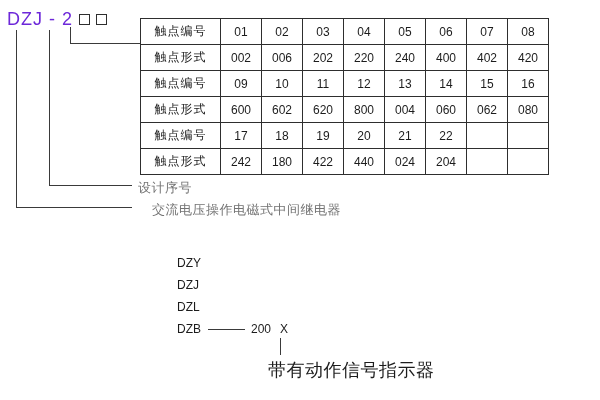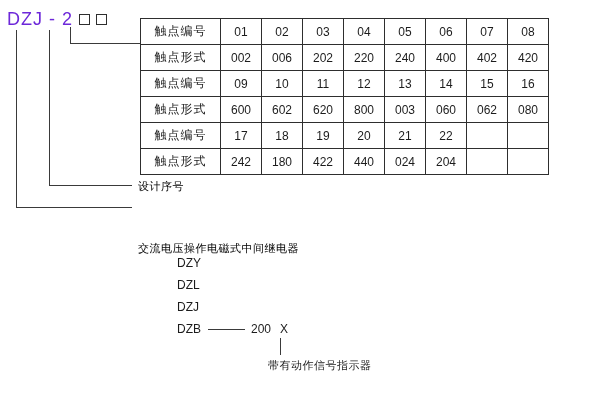--- a/index.html
+++ b/index.html
@@ -36,39 +36,39 @@
     text-align:center;vertical-align:middle;
     font-size:12px;color:#1c1c1c;
     padding:0;height:25px;
     white-space:nowrap;overflow:hidden;
   }
   .contact-table col.head-col{width:80px;}
   .contact-table col.data-col{width:41px;}
   .contact-table td.row-head{letter-spacing:1px;}
   
   .callout{
-    position:absolute;font-size:11px;color:#000000;
+    position:absolute;font-size:13px;color:#737373;
     letter-spacing:0.5px;white-space:nowrap;
   }
   #callout-design{left:138px;top:179px;}
-  #callout-desc{left:138px;top:201px;margin-top:40px;}
+  #callout-desc{left:152px;top:201px;}
   
   .legend{position:absolute;left:177px;top:252px;}
   .legend-row{
     height:22px;line-height:22px;font-size:12px;
     color:#1c1c1c;display:flex;align-items:center;white-space:nowrap;
   }
   .legend-dash{
     display:inline-block;width:37px;height:1px;background:#3a3a3a;
     margin:0 6px 0 7px;
   }
   .legend-x{margin-left:9px;}
   .note{
     position:absolute;left:268px;top:358px;
-    font-size:11px;color:#1c1c1c;letter-spacing:0.5px;white-space:nowrap;
+    font-size:18px;color:#1c1c1c;letter-spacing:0.5px;white-space:nowrap;
   }
 </style>
 </head>
 <body>
 
 <div class="screen">
 
   <div class="model-row">
     <span>DZJ - 2</span>
     <span class="digit-box"></span>
@@ -129,21 +129,21 @@
         <td>14</td>
         <td>15</td>
         <td>16</td>
       </tr>
       <tr>
         <td class="row-head">触点形式</td>
         <td>600</td>
         <td>602</td>
         <td>620</td>
         <td>800</td>
-        <td>003</td>
+        <td>004</td>
         <td>060</td>
         <td>062</td>
         <td>080</td>
       </tr>
       <tr>
         <td class="row-head">触点编号</td>
         <td>17</td>
         <td>18</td>
         <td>19</td>
         <td>20</td>
@@ -164,22 +164,22 @@
         <td></td>
       </tr>
     </tbody>
   </table>
 
   <div class="callout" id="callout-design">设计序号</div>
   <div class="callout" id="callout-desc">交流电压操作电磁式中间继电器</div>
 
   <div class="legend">
     <div class="legend-row">DZY</div>
+    <div class="legend-row">DZJ</div>
     <div class="legend-row">DZL</div>
-    <div class="legend-row">DZJ</div>
     <div class="legend-row">
       <span>DZB</span>
       <span class="legend-dash"></span>
       <span>200</span>
       <span class="legend-x">X</span>
     </div>
   </div>
 
   <div class="vline" style="left:280px;top:338px;height:17px;"></div>
   <div class="note">带有动作信号指示器</div>

